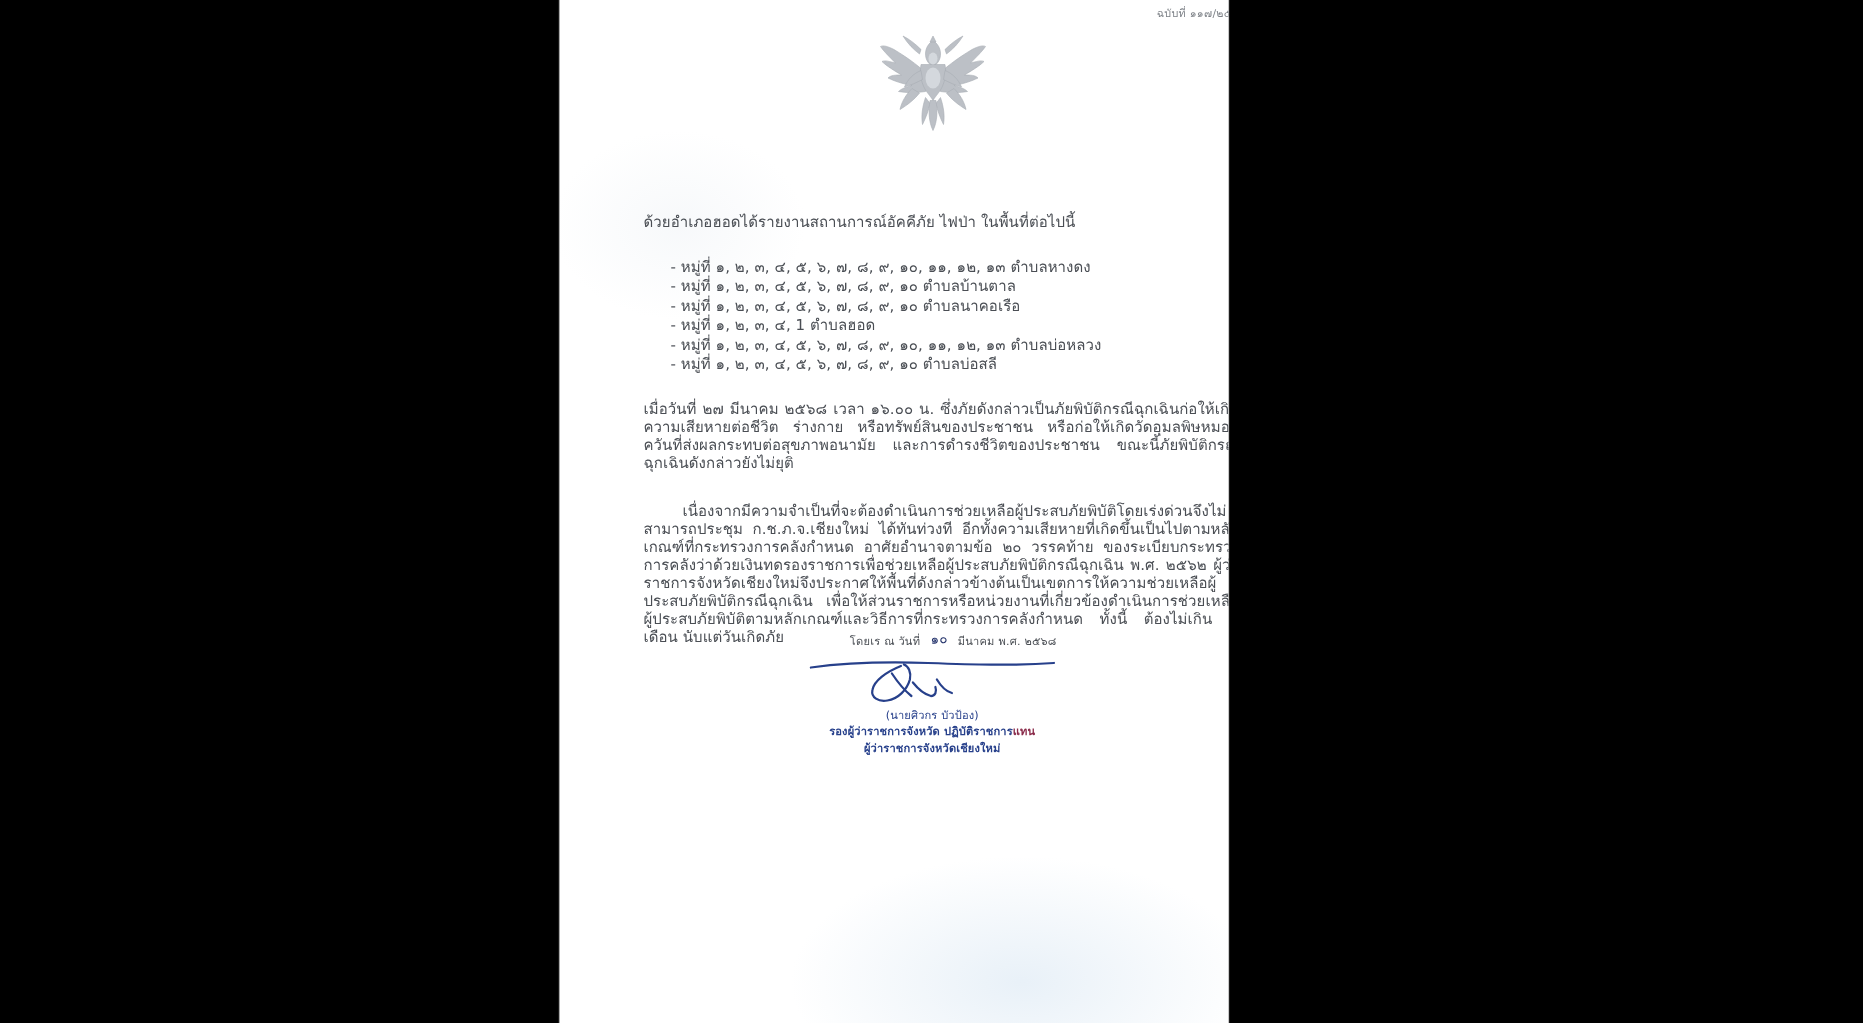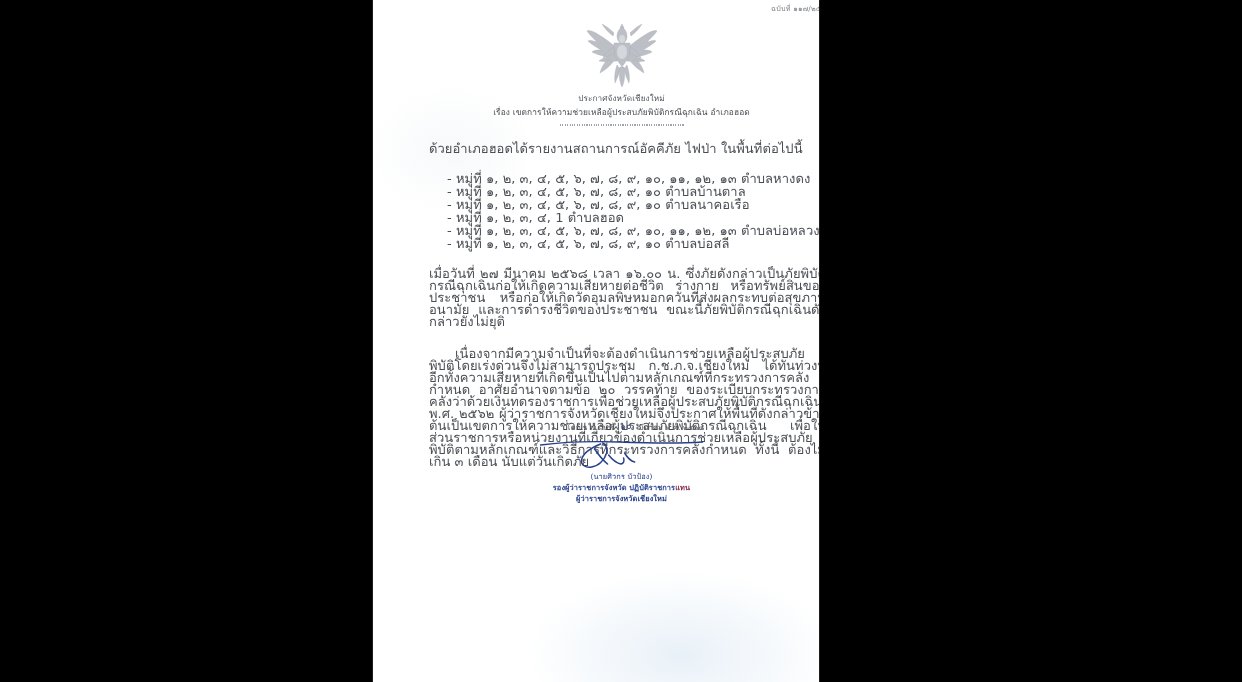--- a/index.html
+++ b/index.html
@@ -102,21 +102,21 @@
     opacity: 0.85;
   }
 
   
   .body-block {
     position: absolute;
     left: 56px;
     right: 44px;
     top: 143px;
     color: #4a4e54;
-    font-size: 13px;
+    font-size: 10px;
     line-height: 11.6px;
     letter-spacing: 0.05px;
   }
   .lead-line { margin: 0 0 1px 0; }
   .village-list { margin: 18px; padding: 0; list-style: none; }
   .village-list li { margin: 0 0 1.5px 0; white-space: nowrap; }
   .para {
     margin: 5px 0 0 0;
     text-align: justify;
     text-justify: inter-word;
@@ -219,25 +219,20 @@
             <path d="M24 40 C20 44 17 49 16 54 C21 51 26 47 29 43 Z"></path>
             <path d="M52 40 C56 44 59 49 60 54 C55 51 50 47 47 43 Z"></path>
           </g>
           <g fill="#d4d8dd">
             <ellipse cx="38" cy="33" rx="5" ry="7"></ellipse>
             <ellipse cx="38" cy="20" rx="3" ry="4"></ellipse>
           </g>
         </svg>
       </div>
 
-      <div class="title-block">
-        <div class="title-line1">ประกาศจังหวัดเชียงใหม่</div>
-        <div class="title-line2">เรื่อง เขตการให้ความช่วยเหลือผู้ประสบภัยพิบัติกรณีฉุกเฉิน อำเภอฮอด</div>
-        <div class="rule"></div>
-      </div>
 
       <div class="body-block">
         <p class="lead-line">ด้วยอำเภอฮอดได้รายงานสถานการณ์อัคคีภัย ไฟป่า ในพื้นที่ต่อไปนี้</p>
         <ul class="village-list">
           <li>- หมู่ที่ ๑, ๒, ๓, ๔, ๕, ๖, ๗, ๘, ๙, ๑๐, ๑๑, ๑๒, ๑๓ ตำบลหางดง</li>
           <li>- หมู่ที่ ๑, ๒, ๓, ๔, ๕, ๖, ๗, ๘, ๙, ๑๐ ตำบลบ้านตาล</li>
           <li>- หมู่ที่ ๑, ๒, ๓, ๔, ๕, ๖, ๗, ๘, ๙, ๑๐ ตำบลนาคอเรือ</li>
           <li>- หมู่ที่ ๑, ๒, ๓, ๔, 1 ตำบลฮอด</li>
           <li>- หมู่ที่ ๑, ๒, ๓, ๔, ๕, ๖, ๗, ๘, ๙, ๑๐, ๑๑, ๑๒, ๑๓ ตำบลบ่อหลวง</li>
           <li>- หมู่ที่ ๑, ๒, ๓, ๔, ๕, ๖, ๗, ๘, ๙, ๑๐ ตำบลบ่อสลี</li>

